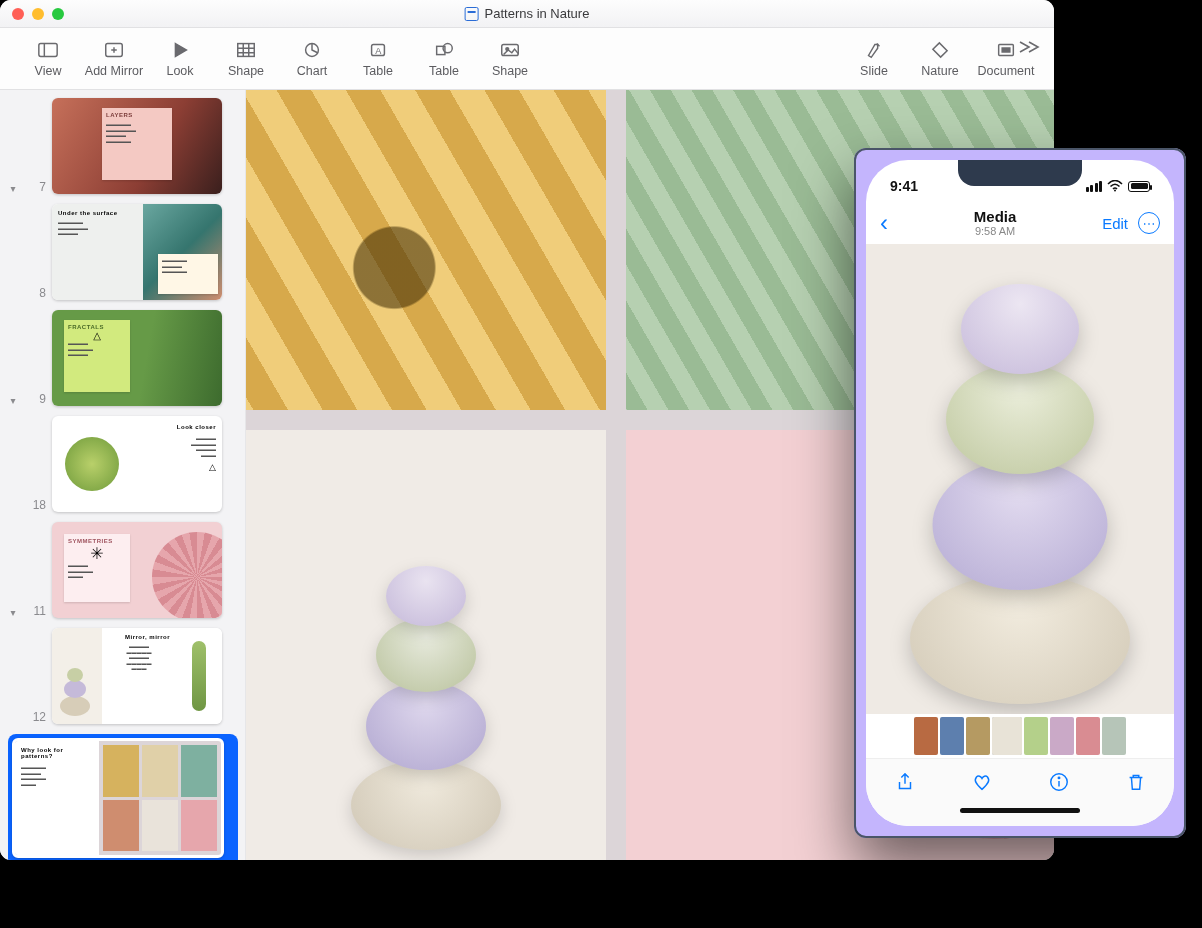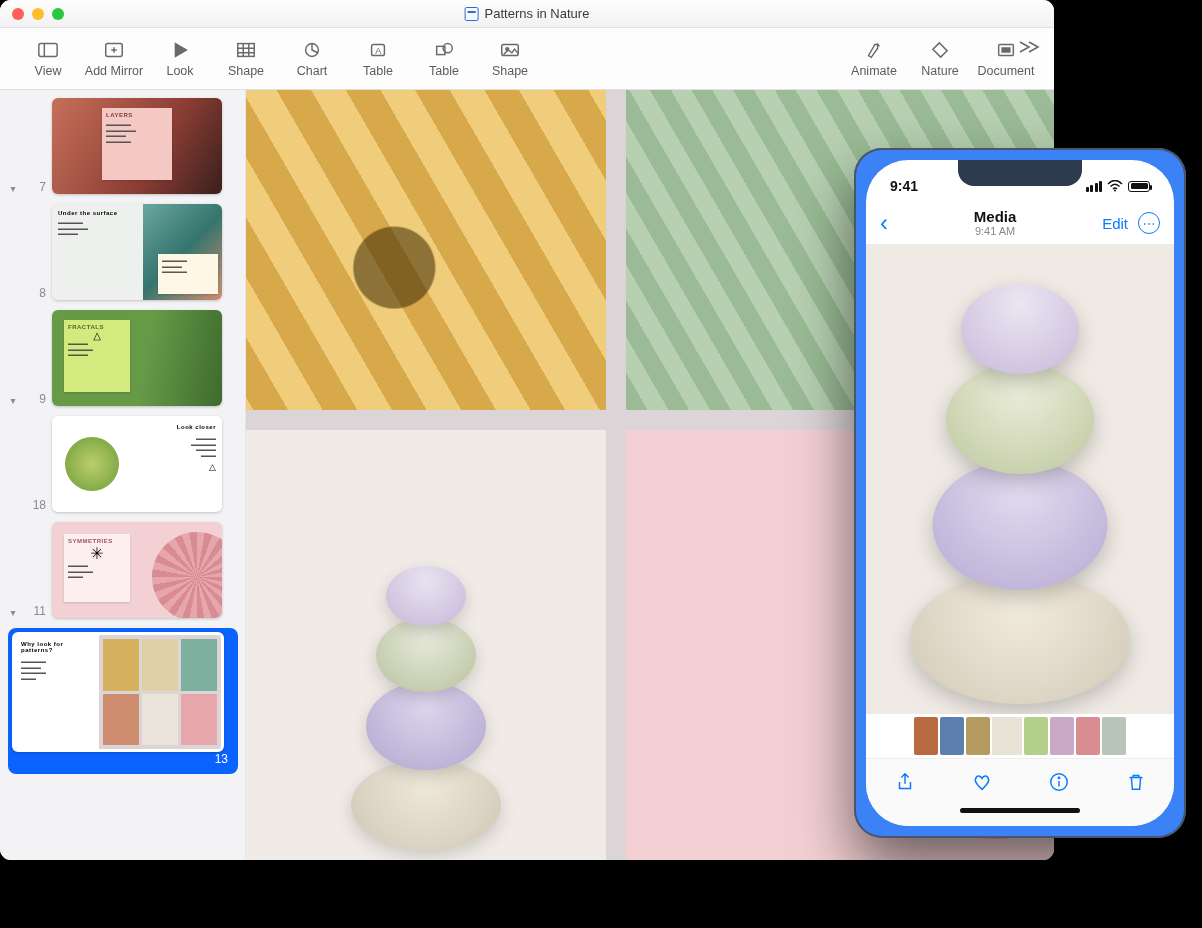--- a/index.html
+++ b/index.html
@@ -103,22 +103,22 @@
   .leafdiag{position:absolute;inset:-10%;background:repeating-linear-gradient(60deg,#b6d0b1 0 18px,#9abb95 18px 36px);}
   .honey{position:absolute;inset:-5%;background:
      radial-gradient(circle at 42% 55%, rgba(60,40,0,.55) 0 40px, transparent 42px),
      repeating-linear-gradient(60deg,#f0cd7a 0 30px,#d7a94b 30px 60px),
      repeating-linear-gradient(-60deg,#f0cd7a 0 30px,#d7a94b 30px 60px);}
 
   
   .phone {
     position:absolute; left:854px; top:148px;
     width:332px; height:690px;
-    background:#3b82f6;
-    border-radius:28px;
+    background:#c4b5fd;
+    border-radius:12px;
     padding:12px;
     box-shadow: 0 30px 60px rgba(0,0,0,.55), inset 0 0 0 2px #4a5568;
   }
   .screen{ width:100%; height:100%; background:#fff; border-radius:42px; overflow:hidden;
            display:flex; flex-direction:column; position:relative;}
   .notch{position:absolute;top:0;left:50%;transform:translateX(-50%);
          width:124px;height:26px;background:#2e3a4d;border-radius:0 0 16px 16px;z-index:5;}
   .statusbar{height:42px;display:flex;align-items:center;justify-content:space-between;
              padding:10px 24px 0;font-size:14px;font-weight:600;color:#111;}
   .sicons{display:flex;gap:5px;align-items:center;}
@@ -230,21 +230,21 @@
           <path d="M5 15 L10 10 L14 13 L17 9 L21 14"></path>
         </svg>
       <span>Shape</span>
     </div>
     <div class="tgap"></div>
     <div class="tbtn">
       <svg viewBox="0 0 24 20">
           <path d="M6 16 L13 4 L16 4 L16 8 L9 18 Z"></path>
           <path d="M15 3 L18 6"></path>
         </svg>
-      <span>Animate</span>
+      <span>Slide</span>
     </div>
     <div class="tbtn">
       <svg viewBox="0 0 24 20">
           <rect x="6" y="5" width="12" height="10" transform="rotate(45 12 10)"></rect>
         </svg>
       <span>Nature</span>
     </div>
     <div class="tbtn">
       <svg viewBox="0 0 24 20">
           <rect x="4" y="4" width="16" height="12" rx="1"></rect>
@@ -321,20 +321,38 @@
         <div class="thumb" style="background:#f2d0d3;">
           <div style="position:absolute;right:-20px;top:10px;width:90px;height:90px;border-radius:50%;background:repeating-conic-gradient(#e6a6ac 0 10deg,#d88b93 10deg 20deg);"></div>
           <div class="card" style="left:12px;top:12px;width:66px;height:68px;background:#fdeef0;">
             <div class="tinyhead" style="color:#a05560;">SYMMETRIES</div>
             <div style="text-align:center;">✳</div>
             <div class="tinytxt">▬▬▬▬<br>▬▬▬▬▬<br>▬▬▬</div>
           </div>
         </div>
       </div>
 
+      <div class="slot">
+        <span class="chev"></span>
+        <span class="sn">12</span>
+        <div class="thumb" style="background:#fff;">
+          <div style="width:50px;position:relative;background:#f3efe8;">
+             <div style="position:absolute;left:8px;bottom:8px;width:30px;height:20px;border-radius:50%;background:#d7cdb8;"></div>
+             <div style="position:absolute;left:12px;bottom:26px;width:22px;height:18px;border-radius:50%;background:#c5bad9;"></div>
+             <div style="position:absolute;left:15px;bottom:42px;width:16px;height:14px;border-radius:50%;background:#c7cfa5;"></div>
+          </div>
+          <div style="flex:1;padding:6px;">
+            <div class="tinyhead" style="text-align:right;">Mirror, mirror</div>
+            <div class="tinytxt" style="text-align:center;margin-top:4px;">▬▬▬▬<br>▬▬▬▬▬<br>▬▬▬▬<br>▬▬▬▬▬<br>▬▬▬</div>
+          </div>
+          <div style="width:46px;background:#fff;display:flex;align-items:center;justify-content:center;">
+            <div style="width:14px;height:70px;background:linear-gradient(#9fc06a,#6f9643);border-radius:8px;"></div>
+          </div>
+        </div>
+      </div>
 
       <div class="slot" style="flex-direction:column;align-items:flex-start;">
         <div class="sel">
           <div class="thumb" style="background:#dcd5d8;">
             <div style="width:84px;background:#fff;padding:6px;">
               <div class="tinyhead">Why look for patterns?</div>
               <div class="tinytxt" style="margin-top:6px;">▬▬▬▬▬<br>▬▬▬▬<br>▬▬▬▬▬<br>▬▬▬</div>
             </div>
             <div style="flex:1;display:grid;grid-template:1fr 1fr/1fr 1fr 1fr;gap:3px;padding:4px;">
               <div style="background:#d6b25e;"></div>
@@ -391,21 +409,21 @@
             <circle cx="8" cy="10.5" r="1" fill="#111"></circle>
           </svg>
         <span class="batt"></span>
       </div>
     </div>
 
     <div class="pnav">
       <span class="back">‹</span>
       <div class="mid">
         <div class="d">Media</div>
-        <div class="t">9:41 AM</div>
+        <div class="t">9:58 AM</div>
       </div>
       <div class="right">
         <span>Edit</span>
         <span class="circ-more">⋯</span>
       </div>
     </div>
 
     <div class="photo-main">
       <div class="urchin pm1"></div>
         <div class="urchin pm2"></div>

